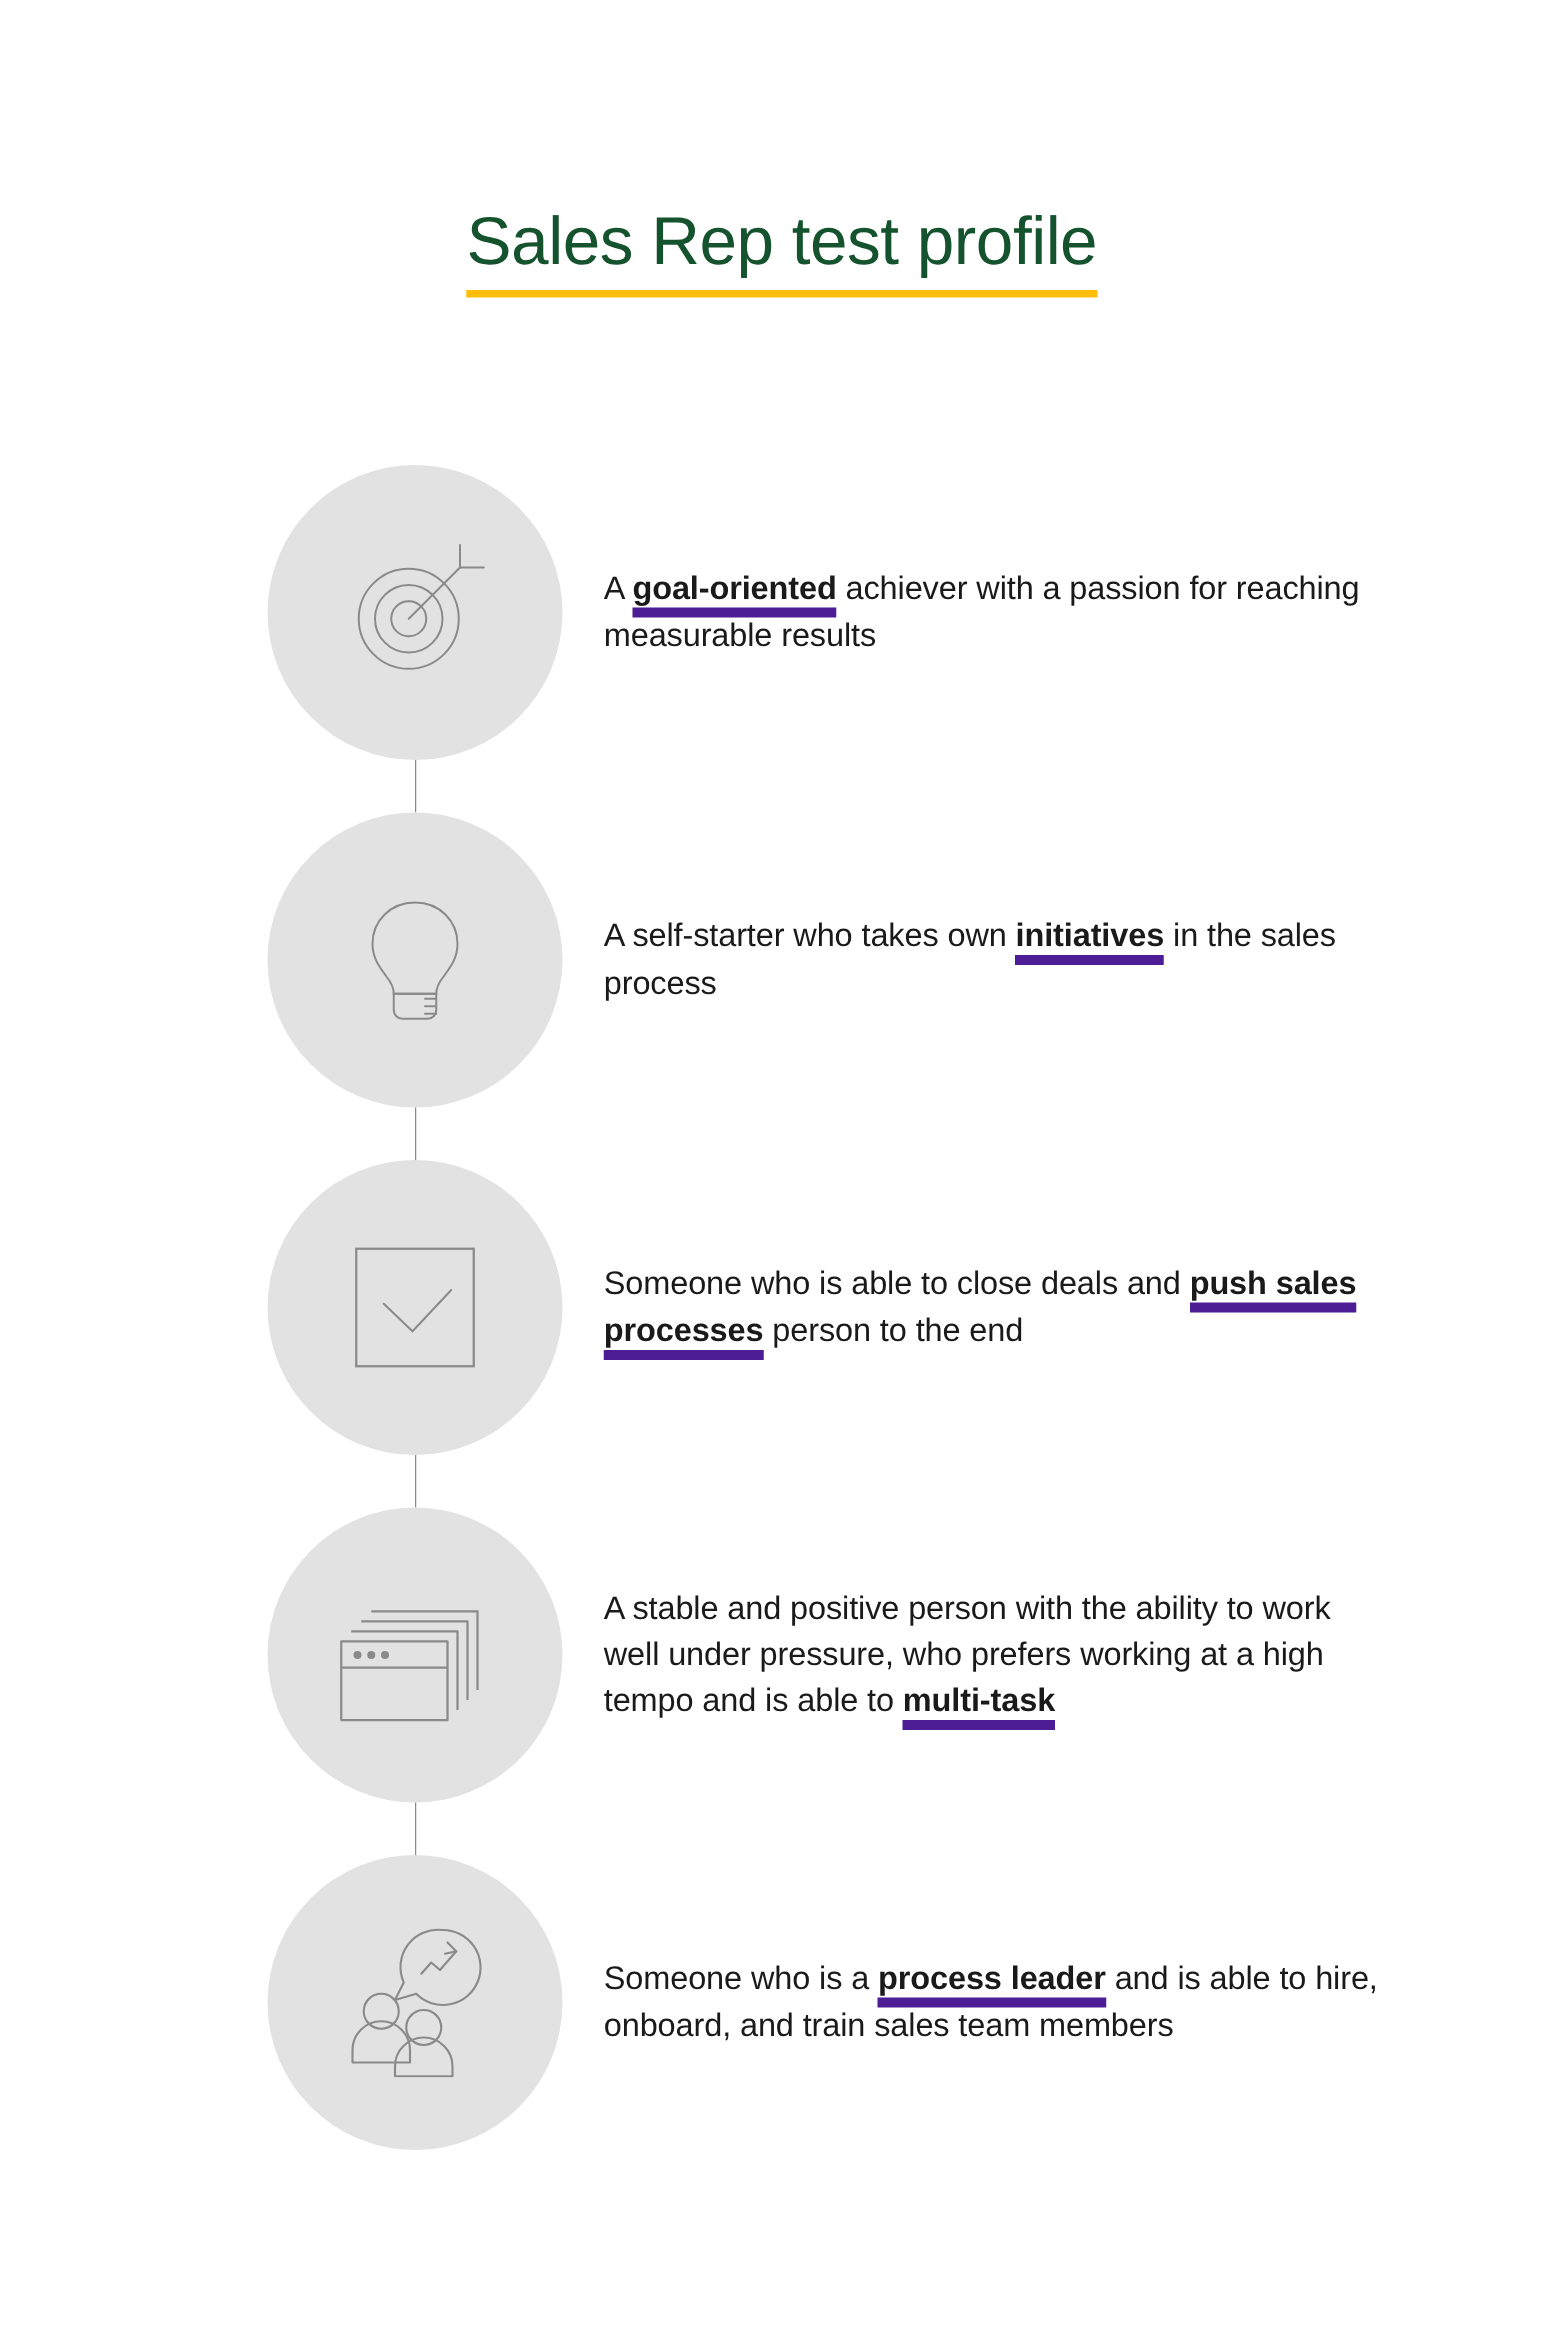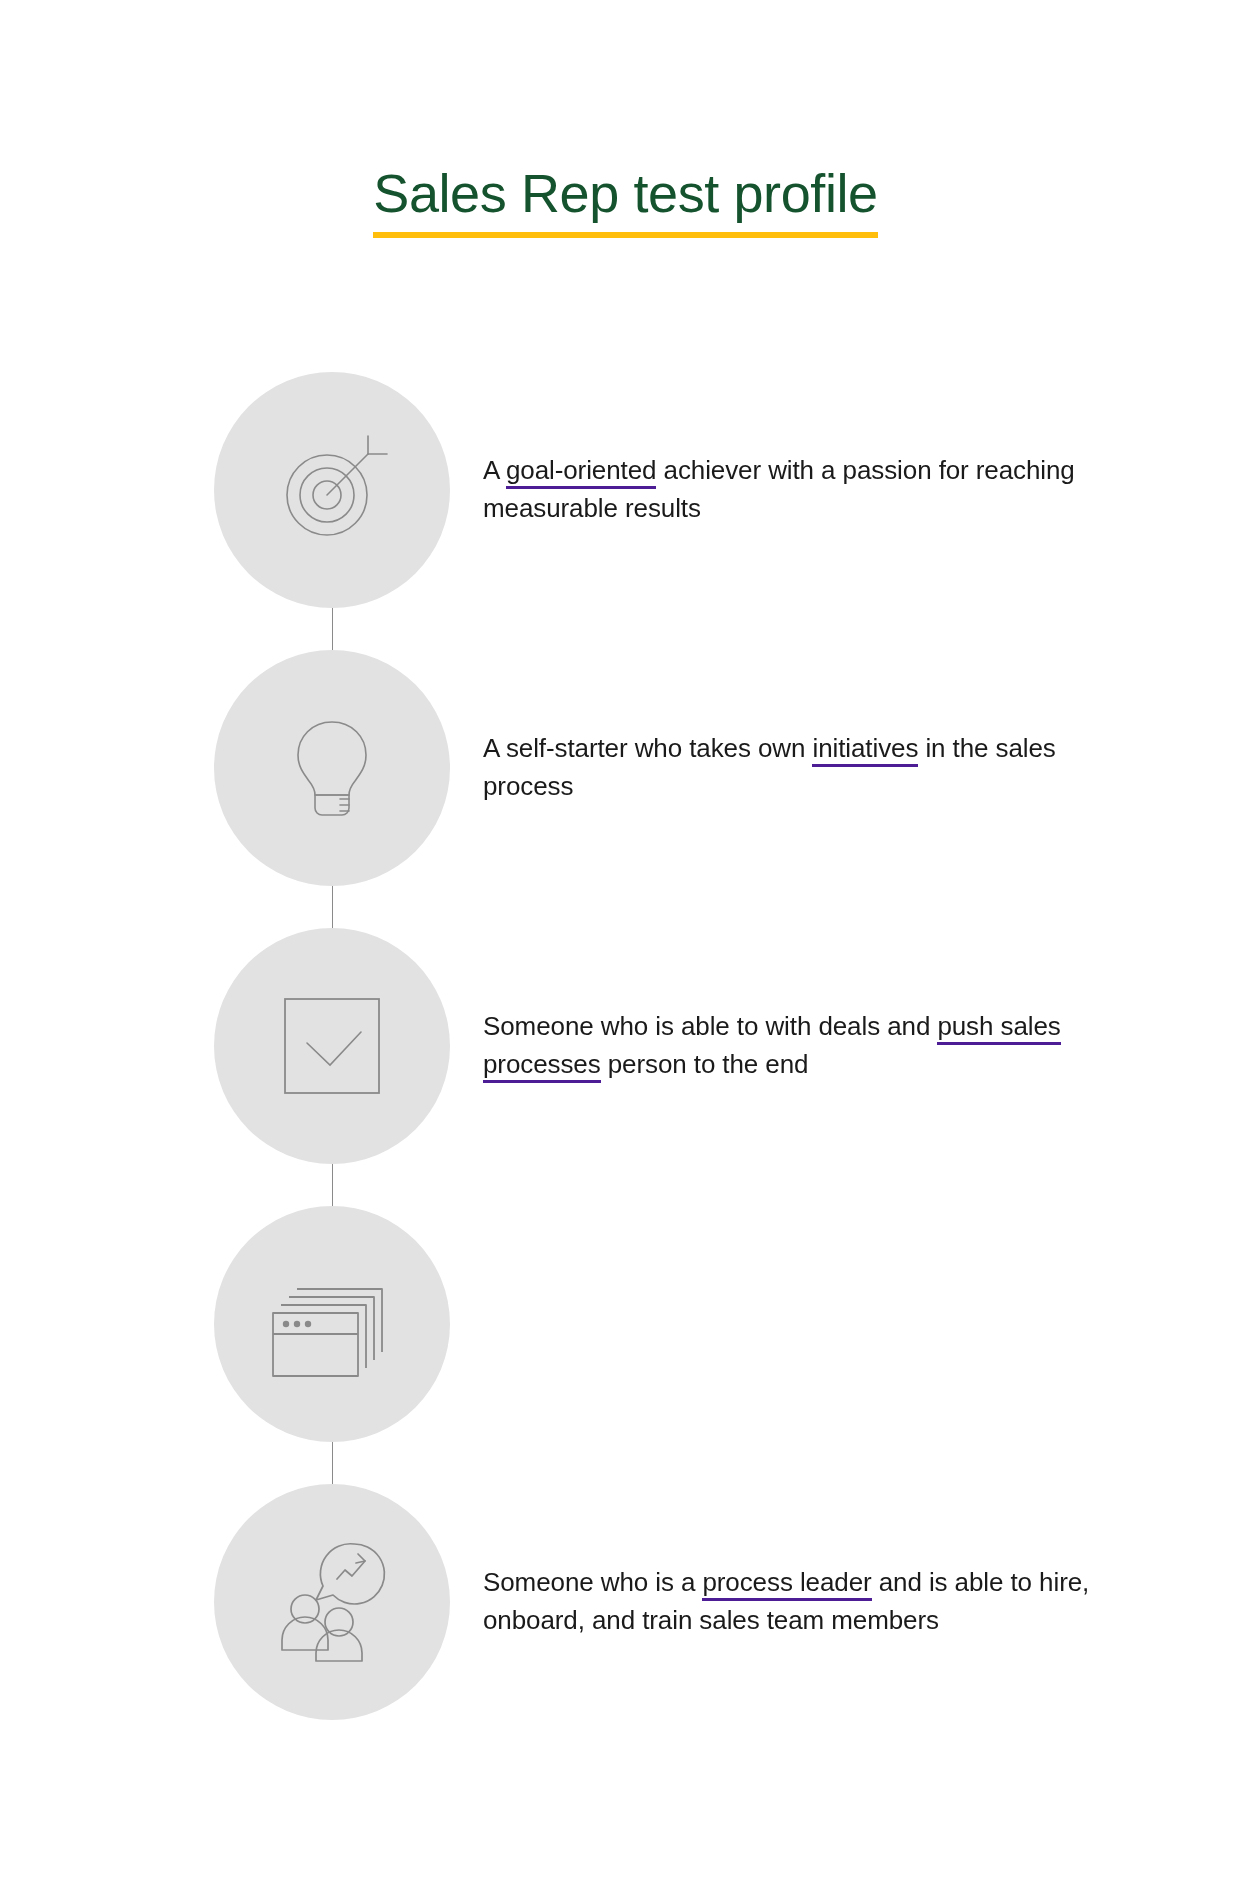--- a/index.html
+++ b/index.html
@@ -77,22 +77,23 @@
 
   .tl-text {
     margin-left: 33px;
     font-size: 26px;
     line-height: 1.44;
     color: #1a1a1a;
     max-width: 620px;
     letter-spacing: -0.1px;
   }
   .tl-text .hl {
-    border-bottom: 3px solid #4c1d95;
+    border-bottom: 8px solid #4c1d95;
     padding-bottom: 1px;
+    font-weight: bold;
   }
 </style>
 </head>
 <body>
 
 <div class="title-wrap">
   <h1 class="page-title">Sales Rep test profile</h1>
 </div>
 
 <div class="timeline">
@@ -138,39 +139,42 @@
     <div class="connector"></div>
     <div class="badge">
       <span>
         <svg width="110" height="110" viewBox="0 0 110 110" fill="none" stroke="#8a8a8a" stroke-width="1.8" stroke-linecap="round">
           <rect x="8" y="8" width="94" height="94"></rect>
           <path d="M30 52 L53 74 L84 41" stroke-width="1.6"></path>
         </svg>
       </span>
     </div>
     <div class="tl-text">
-      <span>Someone who is able to with deals and </span><span class="hl">push sales processes</span><span> person to the end</span>
+      <span>Someone who is able to close deals and </span><span class="hl">push sales processes</span><span> person to the end</span>
     </div>
   </div>
 
   <div class="tl-item">
     <div class="connector"></div>
     <div class="badge">
       <span>
         <svg width="124" height="120" viewBox="0 0 124 120" fill="none" stroke="#8a8a8a" stroke-width="1.8" stroke-linejoin="round">
           <path d="M27 25 L112 25 L112 88"></path>
           <path d="M19 33 L104 33 L104 96"></path>
           <path d="M11 41 L96 41 L96 104"></path>
           <rect x="3" y="49" width="85" height="63"></rect>
           <path d="M3 70 L88 70"></path>
           <circle cx="16" cy="60" r="3.2" fill="#8a8a8a" stroke="none"></circle>
           <circle cx="27" cy="60" r="3.2" fill="#8a8a8a" stroke="none"></circle>
           <circle cx="38" cy="60" r="3.2" fill="#8a8a8a" stroke="none"></circle>
         </svg>
       </span>
+    </div>
+    <div class="tl-text">
+      <span>A stable and positive person with the ability to work well under pressure, who prefers working at a high tempo and is able to </span><span class="hl">multi-task</span><span></span>
     </div>
   </div>
 
   <div class="tl-item">
 
     <div class="badge">
       <span>
         <svg width="126" height="120" viewBox="0 0 126 120" fill="none" stroke="#8a8a8a" stroke-width="1.7" stroke-linecap="round" stroke-linejoin="round">
           <path d="M85 2 a30 30 0 1 1 -21 51 l-17 5 l7 -14 A30 30 0 0 1 85 2 Z"></path>
           <path d="M68 37 l8 -9 l7 6 l13 -15"></path>

